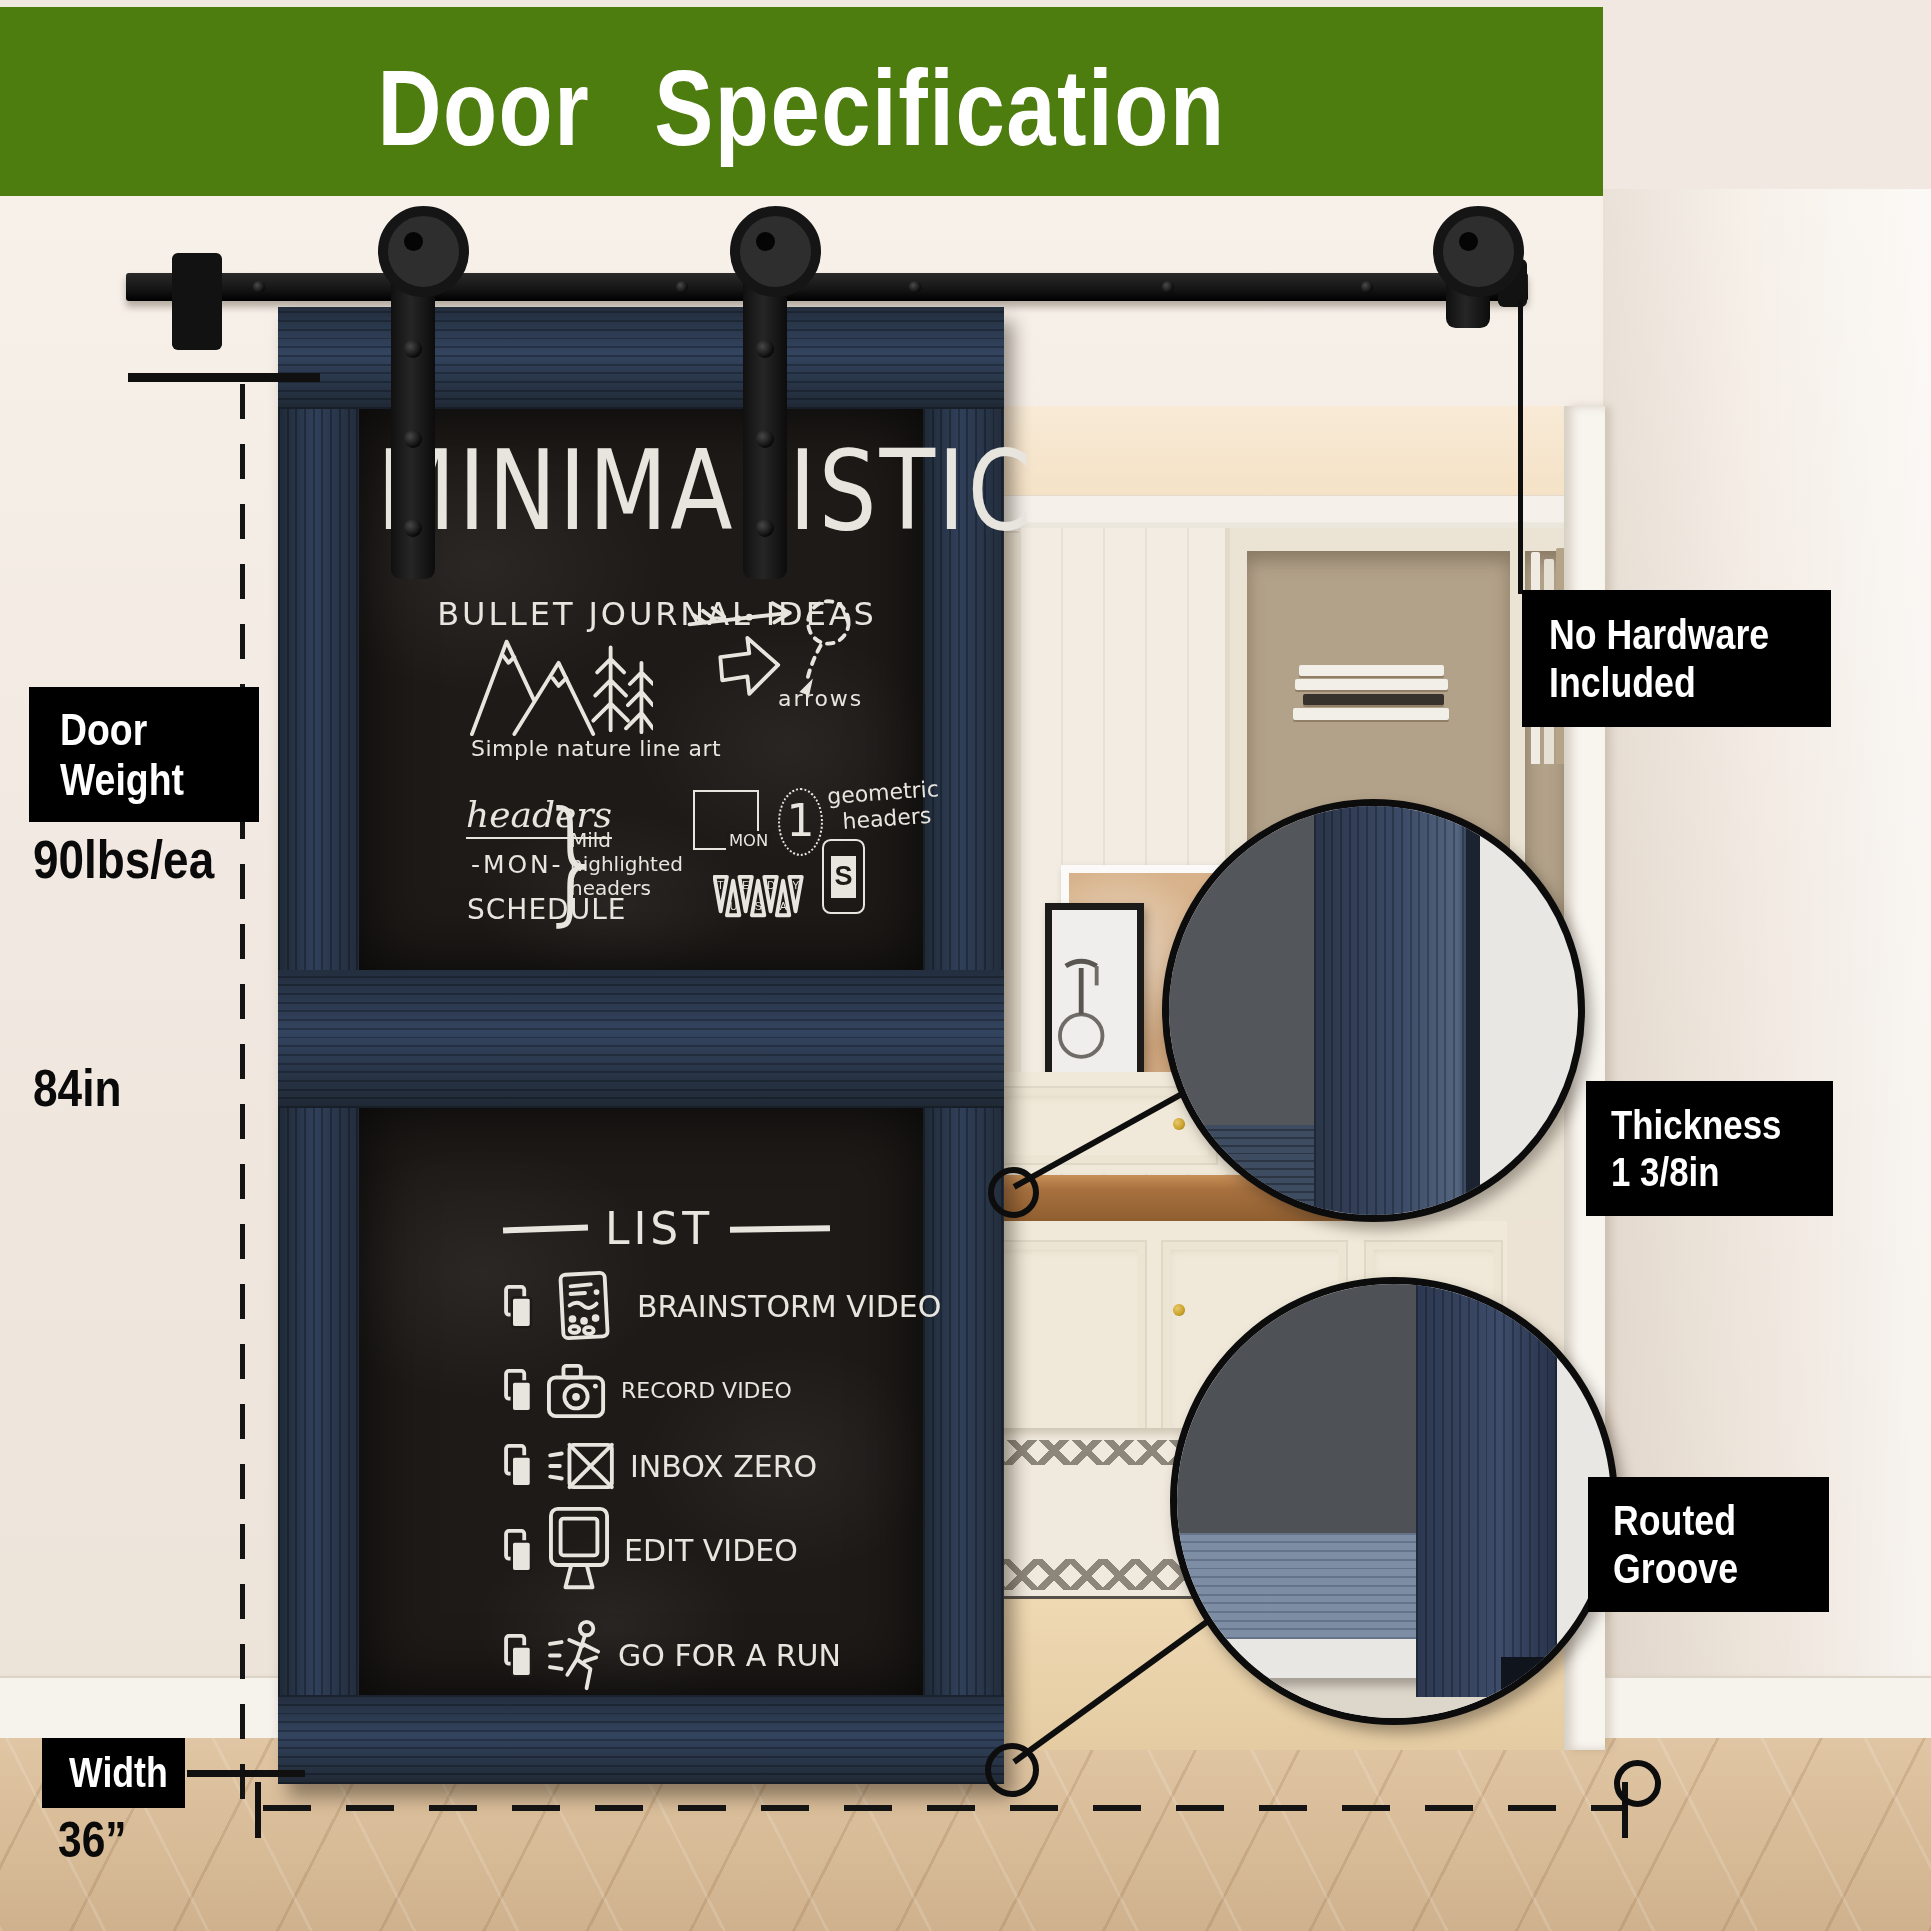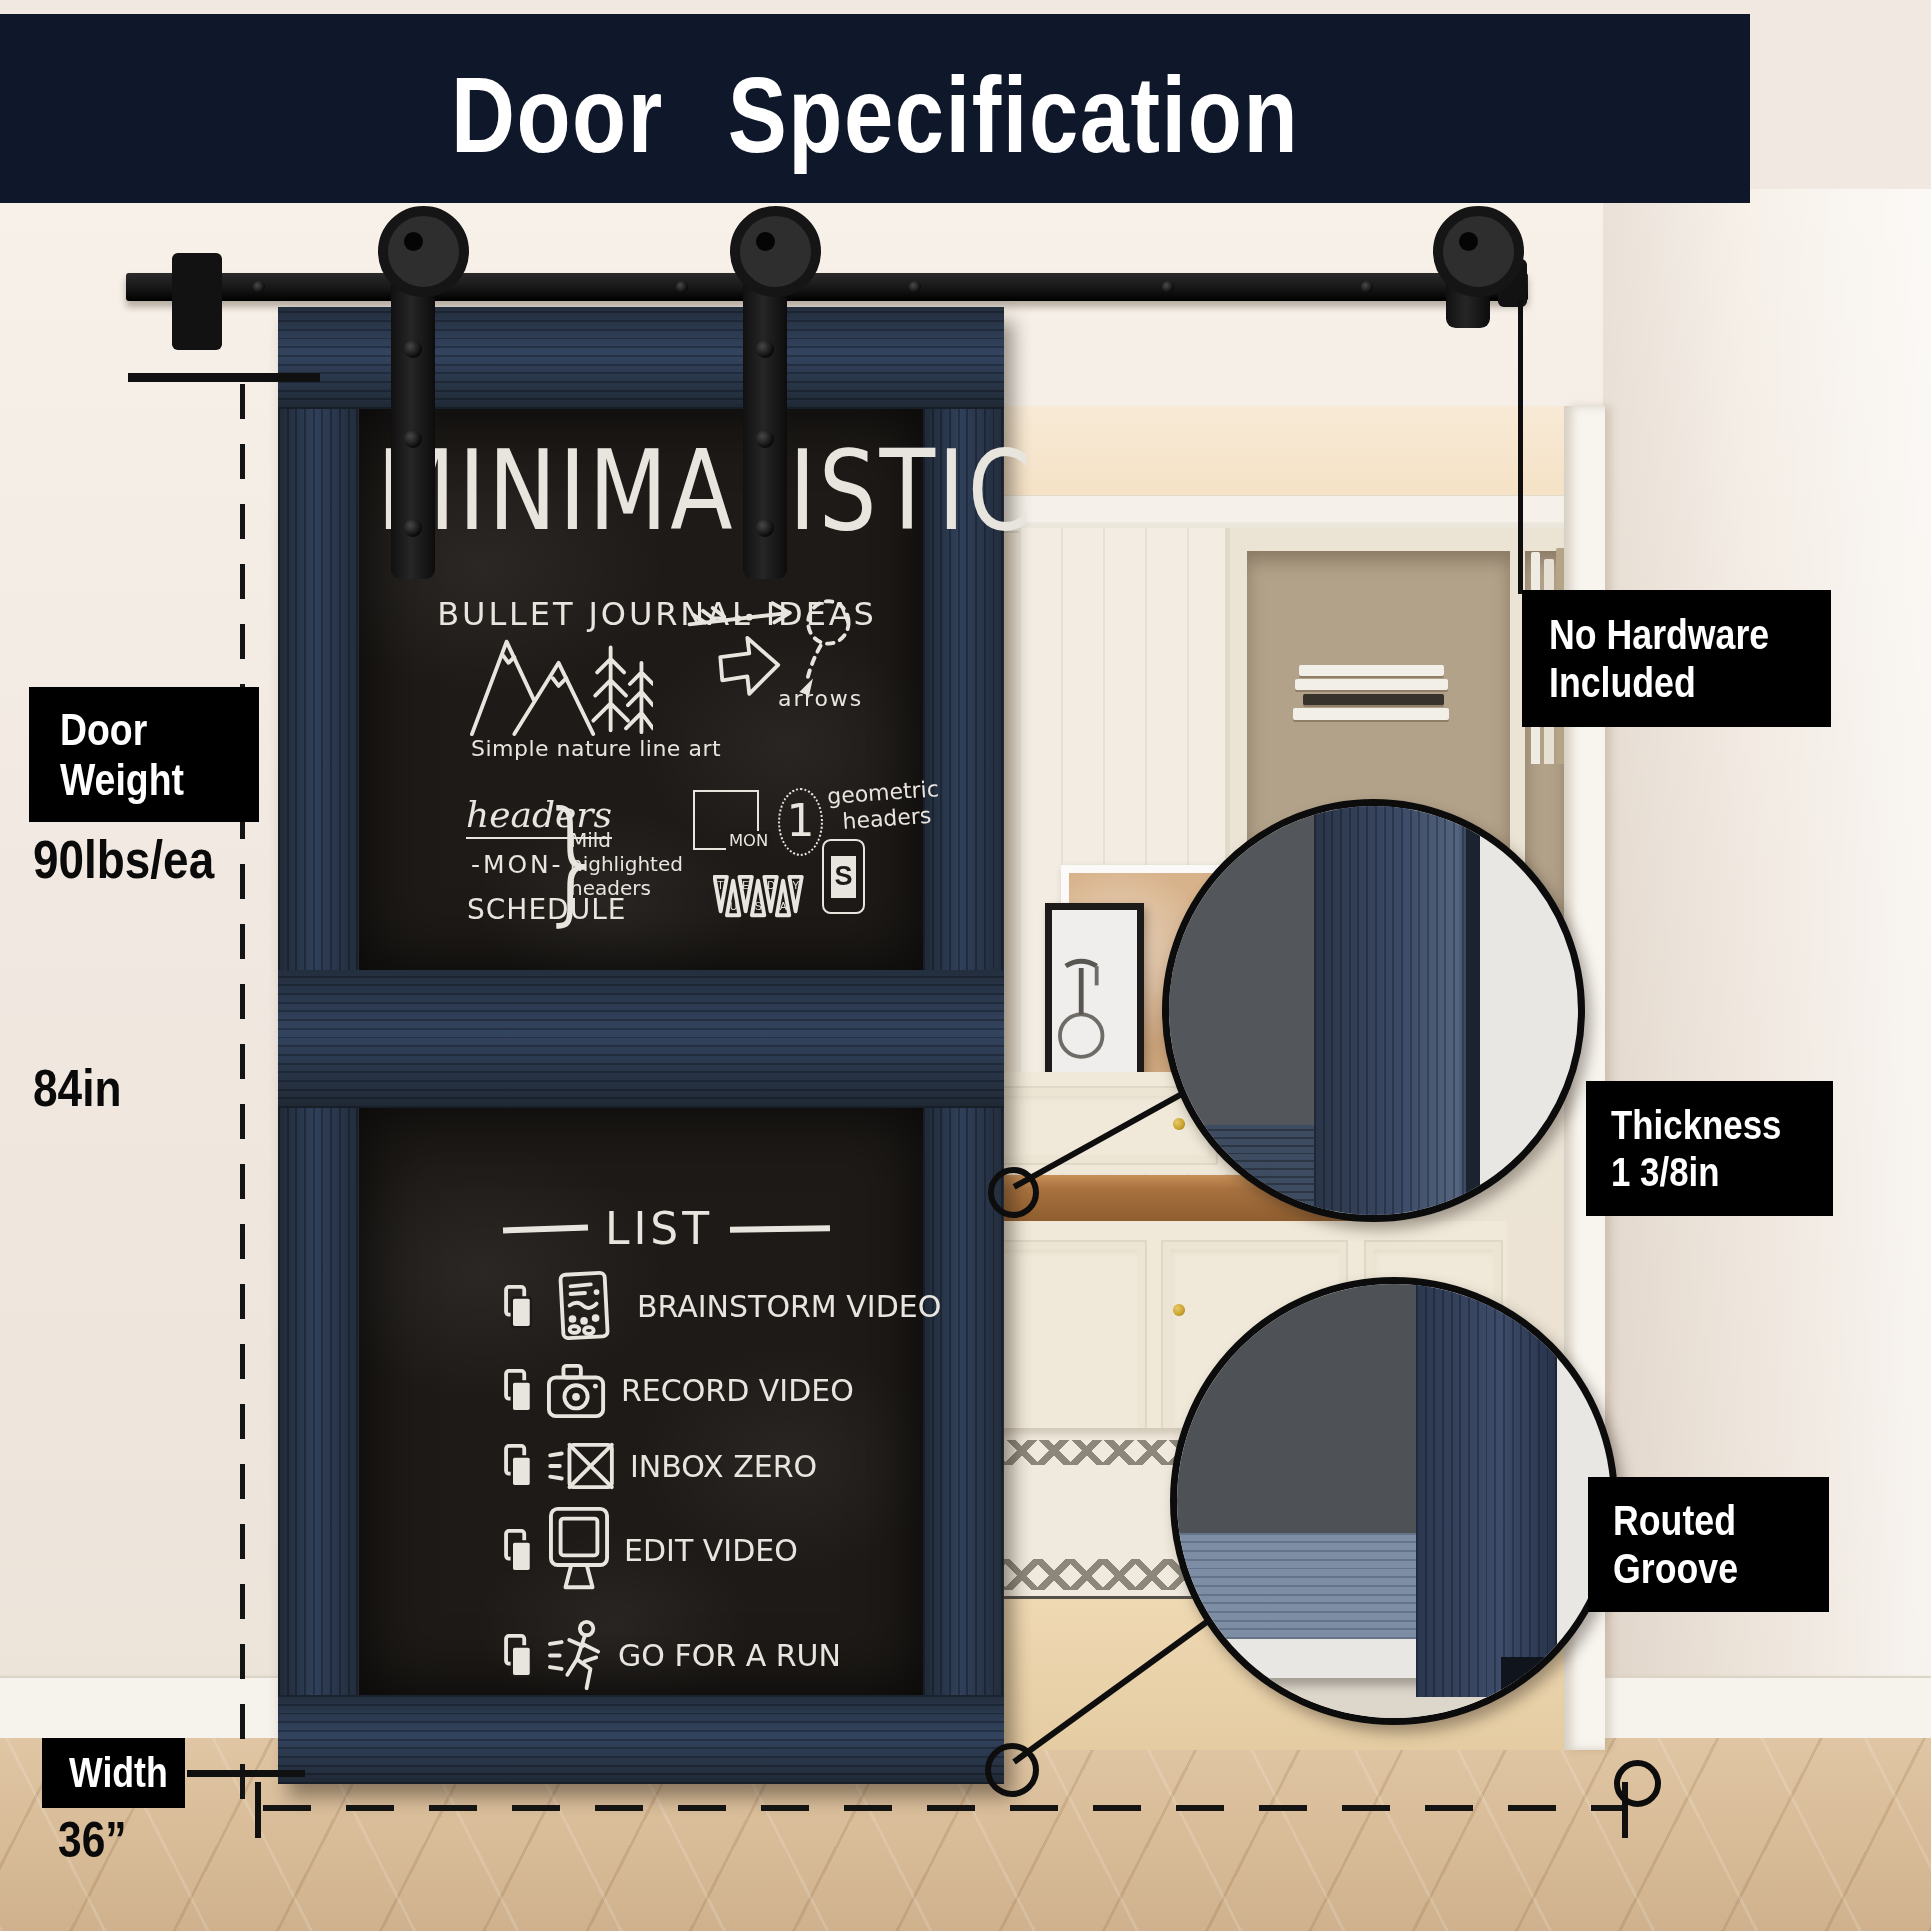--- a/index.html
+++ b/index.html
@@ -1,20 +1,20 @@
 <!DOCTYPE html>
 <html><head>
 <meta charset="utf-8">
 <style>
   html,body{margin:0;padding:0;}
   #canvas{position:relative;width:1931px;height:1931px;overflow:hidden;background:#f1e9e1;
           font-family:"Liberation Sans",sans-serif;}
   .abs{position:absolute;}
   
-  #banner{left:0;top:14px;width:1750px;height:189px;background:#0f172a;}
+  #banner{left:0;top:7px;width:1603px;height:189px;background:#4d7c0f;}
   #pageTitle{width:100%;text-align:center;line-height:201px;color:#fff;font-weight:700;
              font-size:108px;letter-spacing:1.9px;word-spacing:46px;transform:scaleX(.82);}
   
   #wall{left:0;top:189px;width:1931px;height:1549px;
         background:linear-gradient(180deg,#f7f1ea 0%,#f1e9e1 45%,#ece3d9 100%);}
   #wallShadeR{left:1603px;top:189px;width:328px;height:1487px;
         background:linear-gradient(90deg,rgba(120,90,60,.10),rgba(120,90,60,0) 45%,rgba(255,255,255,.55) 96%);}
   #baseboard{left:0;top:1676px;width:1931px;height:64px;background:#f6f2ec;
         border-top:2.9px solid #ddd4c8;box-shadow:0 3.9px 5.8px rgba(90,70,50,.25);}
   #floor{left:0;top:1738px;width:1931px;height:193px;
@@ -262,21 +262,21 @@
         <path class="ck" d="M12 38 q8 -6 14 0 q6 6 14 -2" stroke-width="3.5"></path>
         <circle cx="15" cy="52" r="4" fill="#e8e5df"></circle>
         <circle cx="27" cy="54" r="4" fill="#e8e5df"></circle>
         <circle cx="39" cy="51" r="4" fill="#e8e5df"></circle>
         <ellipse cx="17" cy="63" rx="5" ry="3.5" class="ck" stroke-width="3"></ellipse>
         <ellipse cx="32" cy="64" rx="5" ry="3.5" class="ck" stroke-width="3"></ellipse>
       </svg>
     <span>BRAINSTORM VIDEO</span>
   </div>
 
-  <div class="abs chalk" style="left:504px;top:1354px;height:73px;display:flex;align-items:center;gap:13px;font-size:30px;">
+  <div class="abs chalk" style="left:504px;top:1354px;height:73px;display:flex;align-items:center;gap:13px;font-size:22px;">
     <svg width="29" height="44" viewBox="0 0 30 46">
         <rect x="2" y="2" width="19" height="29" rx="3" class="ck"></rect>
         <rect x="8" y="13" width="20" height="31" rx="3" fill="#e8e5df" stroke="#1d1a17" stroke-width="2.5"></rect>
       </svg>
     <svg width="62" height="60" viewBox="0 0 64 62">
         <rect x="3" y="17" width="56" height="40" rx="7" class="ck" stroke-width="4.5"></rect>
         <rect x="18" y="5" width="18" height="12" rx="3" class="ck" stroke-width="4"></rect>
         <circle cx="31" cy="37" r="12" class="ck" stroke-width="4"></circle>
         <circle cx="31" cy="37" r="4" fill="#e8e5df"></circle>
         <circle cx="51" cy="26" r="2.5" fill="#e8e5df"></circle>

